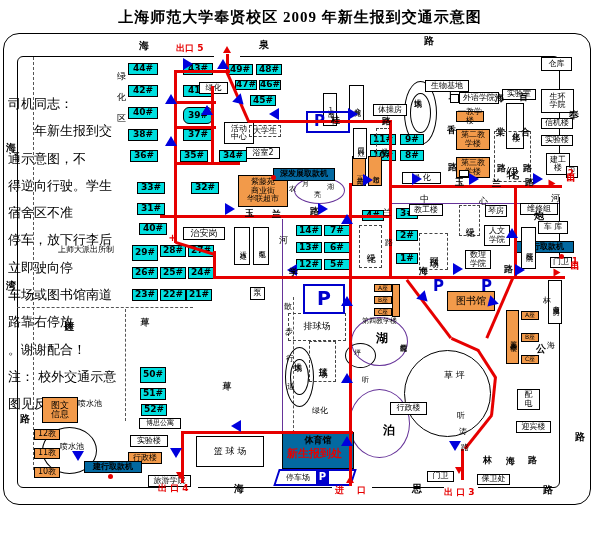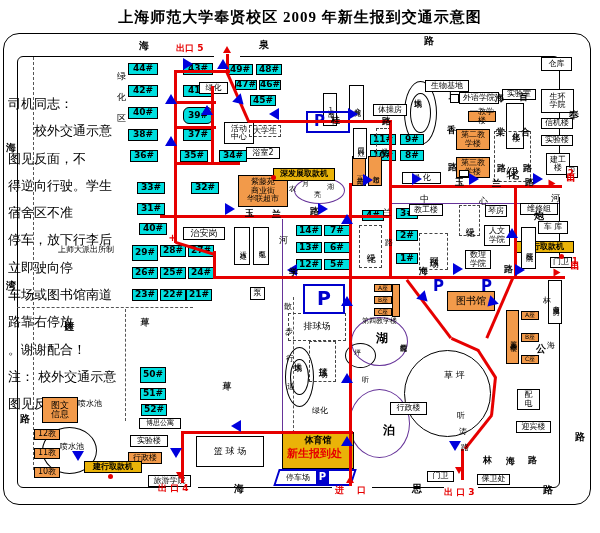--- a/index.html
+++ b/index.html
@@ -10,40 +10,40 @@
          font-size:15px;font-weight:bold;letter-spacing:1px;color:#000;}
   #notice{position:absolute;left:8px;top:90px;width:114px;font-size:13px;line-height:2.1;color:#000;}
   #map{position:absolute;left:0;top:0;width:600px;height:533px;}
   .abs{position:absolute;box-sizing:border-box;}
   .bnd{border:1px solid #000;}
   .patch{background:#fff;}
   .bx{display:flex;align-items:center;justify-content:center;text-align:center;
       white-space:pre-line;font-size:9px;line-height:1.05;color:#000;border:1px solid #000;}
   .cyan{background:#00DFDF;font-weight:bold;}
   .orange{background:#F29A4A;}
-  .yellow{background:#eab308;font-weight:bold;}
+  .yellow{background:#0369a1;font-weight:bold;}
   .white{background:#fff;}
   .dashedb{background:transparent;border:1px dashed #444;}
   .pbox{background:transparent;border:2px solid #0000CC;color:#0000CC;font-weight:bold;}
   .pfill{background:#0000CC;color:#fff;font-weight:bold;border:1px solid #0000CC;}
   .skew{background:transparent;border:2px solid #0000CC;transform:skewX(-18deg);}
   .v{writing-mode:vertical-rl;text-orientation:upright;letter-spacing:1px;}
   .lbl{white-space:pre;line-height:1;}
   .ell{border:1px solid #000;border-radius:50%;}
   .tri{width:0;height:0;}
   .dot{width:5px;height:5px;border-radius:50%;background:#E60000;}
 </style>
 </head>
 <body>
 
 <div id="stage">
   <div id="title">上海师范大学奉贤校区 2009 年新生报到交通示意图</div>
   <div id="notice">
       <div>司机同志：</div>
-      <div>　　校外交通示意图见反面，不</div>
+      <div>　　年新生报到交通示意图，不</div>
       <div>得逆向行驶。学生宿舍区不准</div>
       <div>停车，放下行李后立即驶向停</div>
       <div>车场或图书馆南道路靠右停放</div>
       <div>。谢谢配合！</div>
       <div>注： 校外交通示意图见反面。</div>
     </div>
   <div id="map">
       <div class="abs bnd" style="left: 3px; top: 33px; width: 588px; height: 472px; border-radius: 16px;"></div>
       <div class="abs bnd" style="left: 17px; top: 56px; width: 543px; height: 432px; border-radius: 6px;"></div>
       <div class="abs patch" style="left: 214px; top: 49px; width: 26px; height: 10px;"></div>
@@ -113,21 +113,21 @@
       <div class="abs bx cyan" style="left: 362px; top: 210px; width: 22px; height: 11px;">4#</div>
       <div class="abs bx cyan" style="left: 396px; top: 208px; width: 22px; height: 11px;">3#</div>
       <div class="abs bx cyan" style="left: 396px; top: 230px; width: 22px; height: 11px;">2#</div>
       <div class="abs bx cyan" style="left: 396px; top: 253px; width: 22px; height: 11px;">1#</div>
       <div class="abs bx orange" style="left: 42px; top: 397px; width: 36px; height: 26px;">图文
 信息</div>
       <div class="abs bx orange" style="left: 34px; top: 429px; width: 26px; height: 11px; font-size: 8px;">12教</div>
       <div class="abs bx orange" style="left: 34px; top: 448px; width: 26px; height: 11px; font-size: 8px;">11教</div>
       <div class="abs bx orange" style="left: 34px; top: 467px; width: 26px; height: 11px; font-size: 8px;">10教</div>
       <div class="abs bx orange" style="left: 128px; top: 452px; width: 34px; height: 12px; font-size: 8px;">行政楼</div>
-      <div class="abs bx orange" style="left: 456px; top: 111px; width: 28px; height: 11px; font-size: 8px; margin-left: 12px;">一教学楼</div>
+      <div class="abs bx orange" style="left: 456px; top: 111px; width: 28px; height: 11px; font-size: 8px;">一教学楼</div>
       <div class="abs bx orange" style="left: 456px; top: 129px; width: 34px; height: 21px; font-size: 8px;">第二教
 学楼</div>
       <div class="abs bx orange" style="left: 456px; top: 157px; width: 34px; height: 21px; font-size: 8px;">第三教
 学楼</div>
       <div class="abs bx white" style="left: 459px; top: 170px; width: 10px; height: 7px;"></div>
       <div class="abs bx orange" style="left: 238px; top: 175px; width: 50px; height: 32px; font-size: 8px;">紫藤苑
 商业街
 华联超市</div>
       <div class="abs bx orange v" style="left: 352px; top: 156px; width: 14px; height: 30px; font-size: 7px;">玉兰苑</div>
       <div class="abs bx orange v" style="left: 368px; top: 156px; width: 14px; height: 30px; font-size: 7px;">超市</div>

